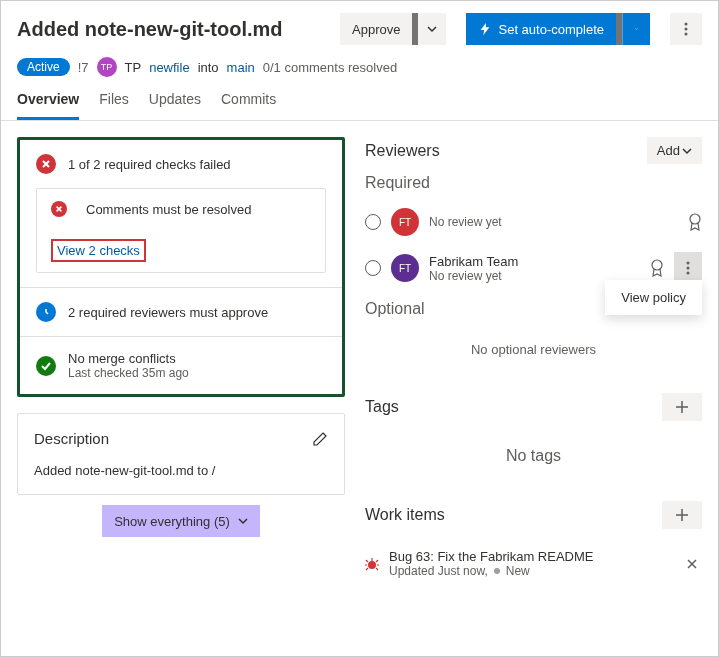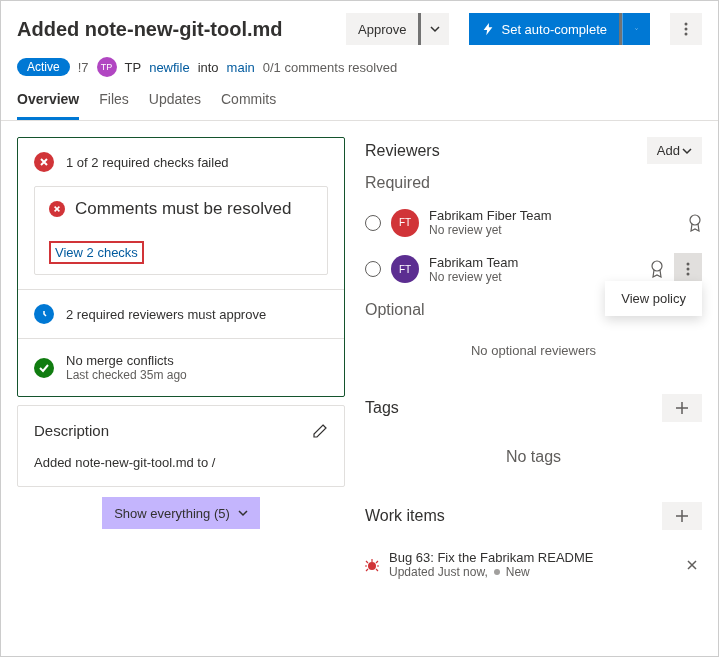--- a/index.html
+++ b/index.html
@@ -2,43 +2,43 @@
 <html><head>
 <meta charset="utf-8">
 <style>
 * { box-sizing: border-box; margin: 0; padding: 0; font-family: "Segoe UI", -apple-system, sans-serif; }
 body { background: #fff; width: 719px; height: 657px; border: 1px solid #ccc; position: relative; overflow: hidden; color: #323130; }
 .header { padding: 12px 16px 0 16px; }
 .title-row { display: flex; align-items: center; gap: 20px; }
 .page-title { font-size: 20px; font-weight: 600; flex: 1; }
 .btn { display: inline-flex; align-items: center; justify-content: center; height: 32px; padding: 0 12px; font-size: 13px; border: none; cursor: pointer; background: #f3f2f1; color: #323130; }
 .btn-group { display: flex; }
-.btn-group .btn { border-right: 3px solid #737373; }
+.btn-group .btn { border-right: 6px solid #737373; }
 .btn-group .btn:last-child { border-right: none; }
 .btn-primary { background: #0078d4; color: #fff; }
 .btn-primary-split { background: #0078d4; color: #fff; width: 28px; border-left: 1px solid rgba(255,255,255,0.3); }
 .btn-split { width: 28px; padding: 0; }
 .btn-icon { width: 32px; padding: 0; }
 .meta-row { display: flex; align-items: center; gap: 8px; margin-top: 12px; font-size: 13px; }
 .badge-active { background: #0078d4; color: #fff; padding: 2px 10px; border-radius: 10px; font-size: 12px; }
 .pr-id { color: #605e5c; }
 .avatar-sm { width: 20px; height: 20px; border-radius: 50%; background: #b146c2; color: #fff; font-size: 9px; display: flex; align-items: center; justify-content: center; }
 .link { color: #005a9e; }
 .muted { color: #605e5c; }
 .tabs { display: flex; gap: 20px; padding: 14px 16px 0 16px; border-bottom: 1px solid #e1dfdd; font-size: 14px; }
 .tab { padding-bottom: 10px; cursor: pointer; color: #605e5c; }
 .tab.active { color: #323130; font-weight: 600; border-bottom: 3px solid #0078d4; }
 .content { display: flex; gap: 20px; padding: 16px; }
 .left-col { flex: 0 0 328px; }
 .right-col { flex: 1; }
-.card { border: 1px solid #14532d; border-radius: 2px; margin-bottom: 8px; }
+.card { border: 3px solid #14532d; border-radius: 2px; margin-bottom: 16px; }
 .check-item { padding: 14px 16px; display: flex; align-items: center; gap: 12px; font-size: 13px; }
 .check-sub { padding: 0 16px 14px 16px; }
 .sub-card { border: 1px solid #e1dfdd; border-radius: 2px; }
-.sub-row { padding: 12px 14px; display: flex; align-items: center; gap: 10px; font-size: 17px; }
+.sub-row { padding: 12px 14px; display: flex; align-items: center; gap: 19px; font-size: 13px; }
 .view-checks { color: #005a9e; padding: 10px 14px; font-size: 13px; cursor: pointer; }
 .highlight-box { border: 2px solid #d13438; display: inline-block; padding: 2px 4px; }
 .divider { height: 1px; background: #e1dfdd; }
 .icon-circle { width: 20px; height: 20px; border-radius: 50%; display: flex; align-items: center; justify-content: center; flex-shrink: 0; }
 .icon-red { background: #d13438; color: #fff; }
 .icon-blue { background: #0078d4; color: #fff; }
 .icon-green { background: #107c10; color: #fff; }
 .icon-red-sm { width: 16px; height: 16px; border-radius: 50%; background: #d13438; color: #fff; font-size: 9px; display: flex; align-items: center; justify-content: center; }
 .desc-card { border: 1px solid #e1dfdd; border-radius: 2px; padding: 16px; }
 .desc-head { display: flex; justify-content: space-between; align-items: center; font-size: 15px; }
@@ -209,21 +209,20 @@
             <path d="M1 3 L5 7 L9 3" stroke="#323130" stroke-width="1.5" fill="none"></path>
           </svg>
       </span>
     </div>
     <div class="subhead">Required</div>
 
     <div class="reviewer">
       <span class="status-circle"></span>
       <span class="avatar-md av-red">FT</span>
       <div class="reviewer-info">
-        <div class="reviewer-name">Fabrikam Fiber Team</div>
         <div class="reviewer-sub">No review yet</div>
       </div>
       <span class="policy-icon">
         <svg width="14" height="18" viewBox="0 0 14 18">
             <circle cx="7" cy="6" r="5" fill="none" stroke="#605e5c" stroke-width="1.2"></circle>
             <path d="M4 10 L3 17 L7 15 L11 17 L10 10" fill="none" stroke="#605e5c" stroke-width="1.2"></path>
           </svg>
       </span>
     </div>
 

